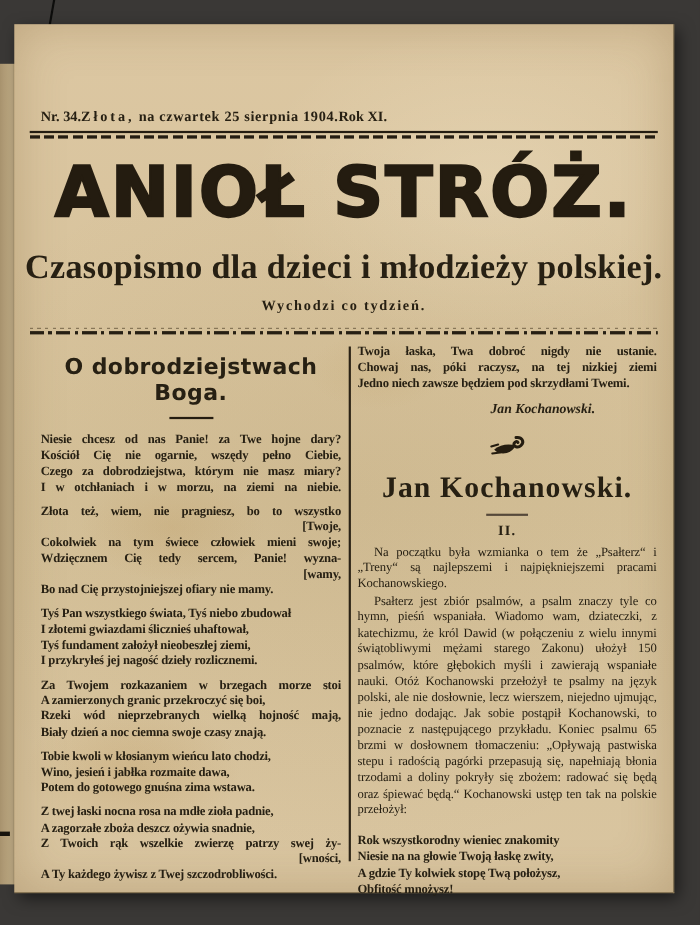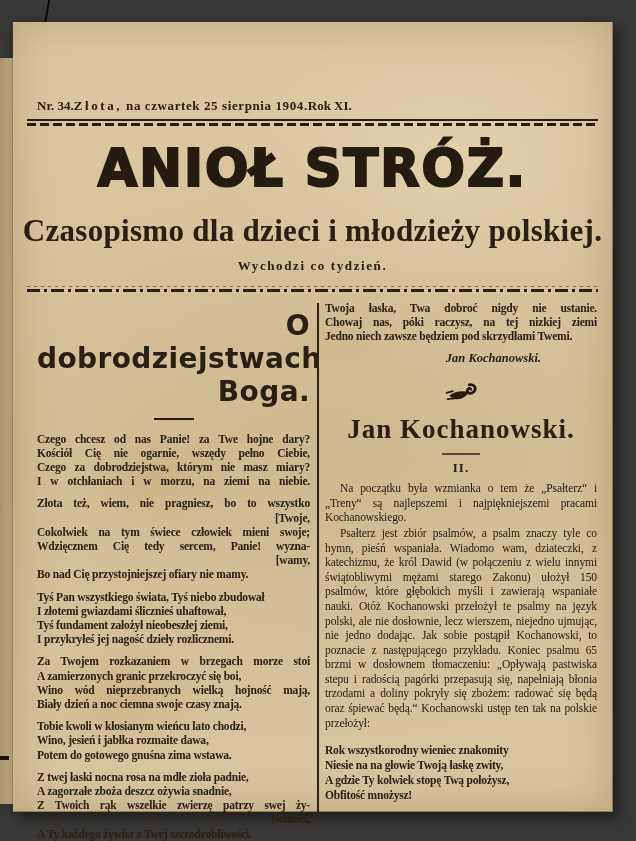--- a/index.html
+++ b/index.html
@@ -42,39 +42,39 @@
   }
   .dateline{letter-spacing:.6px;}
   .dateline .city{letter-spacing:2.6px;}
   .rule-a{height:2px;background:#241d12;margin:5px 14px 0 14px;}
   .rule-b{height:3px;margin:2px 14px 0 14px;
     background:repeating-linear-gradient(90deg,#241d12 0 9px,transparent 9px 13px);}
   
   .masthead{text-align:center;}
   .title{
     font-family:"DejaVu Sans",sans-serif;font-weight:700;
-    font-size:51px;line-height:1.05;letter-spacing:2px;
+    font-size:63px;line-height:1.05;letter-spacing:2px;
     color:#241c10;-webkit-text-stroke:2.2px #241c10;
     margin-top:16px;
   }
   .subtitle{font-size:31px;font-weight:700;letter-spacing:.3px;margin-top:17px;}
   .frequency{font-size:13px;font-weight:700;letter-spacing:1.6px;margin-top:9px;}
   .rule-dot{height:1px;margin:12px 14px 0 14px;
     background:repeating-linear-gradient(90deg,rgba(90,75,50,.7) 0 3px,transparent 3px 7px);}
   .rule-dashdot{height:3px;margin:2px 14px 0 14px;
     background:repeating-linear-gradient(90deg,#261f13 0 13px,transparent 13px 17px,#261f13 17px 20px,transparent 20px 24px);}
   
   .columns{display:flex;margin:9px 15px 0 24px;}
   .col-left{width:273px;}
   .divider{width:2px;background:#2a2215;margin:2px 6px 34px 7px;}
   .col-right{flex:1;min-width:0;}
   
   .col-heading{
     font-family:"DejaVu Sans",sans-serif;font-weight:700;
-    font-size:28px;letter-spacing:.4px;text-align:right;margin-top:8px;
+    font-size:20px;letter-spacing:.4px;text-align:center;margin-top:8px;
   }
   .mini-rule{width:40px;height:2px;background:#241c10;margin:10px auto 12px;}
   
   .stanza{margin-bottom:8px;}
   .pline{
     font-size:11.5px;font-weight:700;line-height:14.2px;
     letter-spacing:-.2px;white-space:nowrap;overflow:hidden;
   }
   .pline.a-j{white-space:normal;text-align:justify;text-align-last:justify;}
   .pline.a-r{text-align:right;}
@@ -125,21 +125,21 @@
   <div class="rule-dot"></div>
   <div class="rule-dashdot"></div>
 
   <div class="columns">
 
     <div class="col-left">
       <div class="col-heading">O dobrodziejstwach Boga.</div>
       <div class="mini-rule"></div>
       <div>
           <div class="stanza">
-            <div class="pline a-j">Czego chcesz od nas Panie! za Twe hojne dary?</div>
+            <div class="pline a-j">Niesie chcesz od nas Panie! za Twe hojne dary?</div>
             <div class="pline a-j">Kościół Cię nie ogarnie, wszędy pełno Ciebie,</div>
             <div class="pline a-j">Czego za dobrodziejstwa, którym nie masz miary?</div>
             <div class="pline a-j">I w otchłaniach i w morzu, na ziemi na niebie.</div>
           </div>
           <div class="stanza">
             <div class="pline a-j">Złota też, wiem, nie pragniesz, bo to wszystko</div>
             <div class="pline a-r">[Twoje,</div>
             <div class="pline a-j">Cokolwiek na tym świece człowiek mieni swoje;</div>
             <div class="pline a-j">Wdzięcznem Cię tedy sercem, Panie! wyzna-</div>
             <div class="pline a-r">[wamy,</div>
@@ -147,21 +147,21 @@
           </div>
           <div class="stanza">
             <div class="pline">Tyś Pan wszystkiego świata, Tyś niebo zbudował</div>
             <div class="pline">I złotemi gwiazdami ślicznieś uhaftował,</div>
             <div class="pline">Tyś fundament założył nieobeszłej ziemi,</div>
             <div class="pline">I przykryłeś jej nagość dzieły rozlicznemi.</div>
           </div>
           <div class="stanza">
             <div class="pline a-j">Za Twojem rozkazaniem w brzegach morze stoi</div>
             <div class="pline">A zamierzonych granic przekroczyć się boi,</div>
-            <div class="pline a-j">Wino wód nieprzebranych wielką hojność mają,</div>
+            <div class="pline a-j">Rzeki wód nieprzebranych wielką hojność mają,</div>
             <div class="pline">Biały dzień a noc ciemna swoje czasy znają.</div>
           </div>
           <div class="stanza">
             <div class="pline">Tobie kwoli w kłosianym wieńcu lato chodzi,</div>
             <div class="pline">Wino, jesień i jabłka rozmaite dawa,</div>
             <div class="pline">Potem do gotowego gnuśna zima wstawa.</div>
           </div>
           <div class="stanza">
             <div class="pline">Z twej łaski nocna rosa na mdłe zioła padnie,</div>
             <div class="pline">A zagorzałe zboża deszcz ożywia snadnie,</div>

